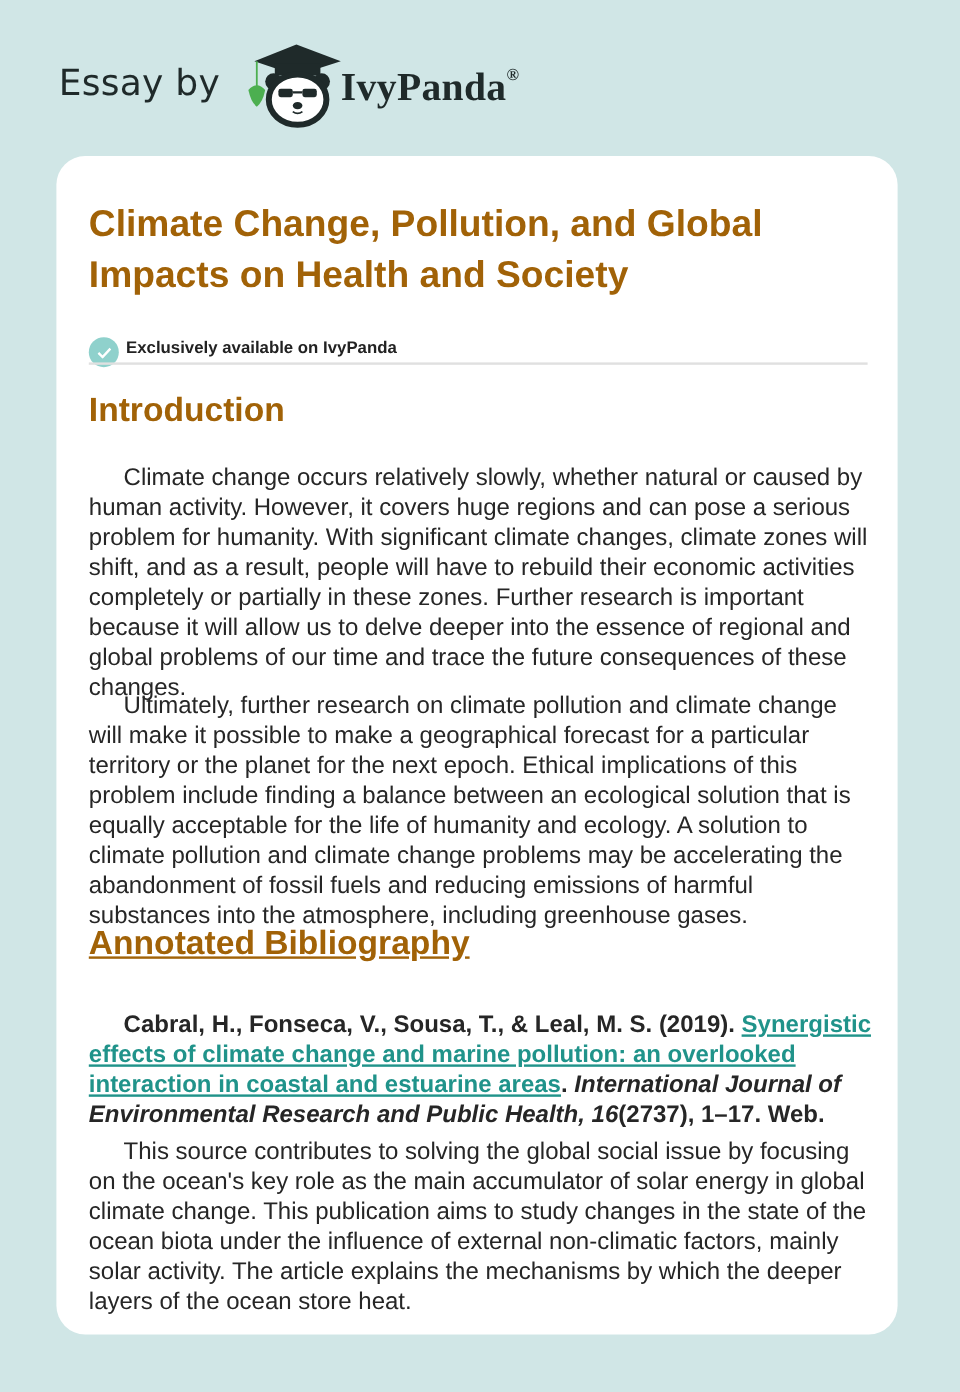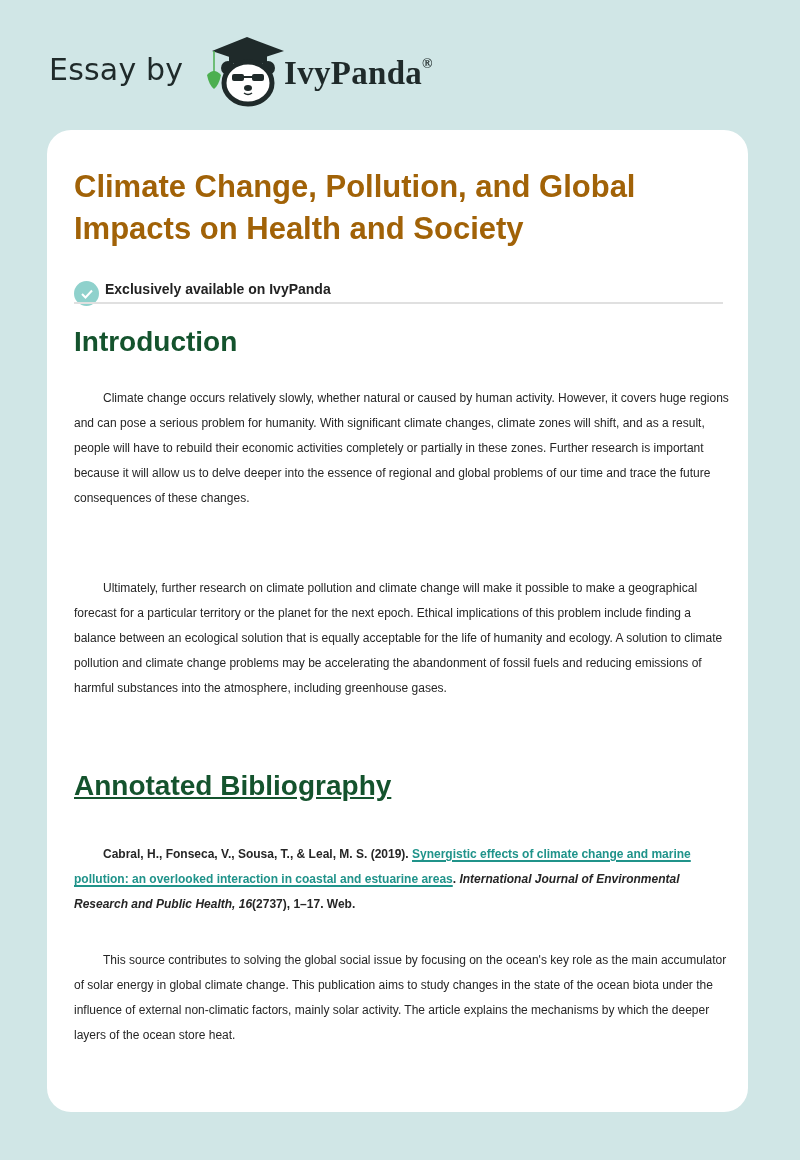--- a/index.html
+++ b/index.html
@@ -43,25 +43,25 @@
   .badge-icon {
     width: 25px; height: 25px; border-radius: 50%;
     background: #8fd1cc; display: flex; align-items: center; justify-content: center;
     margin-right: 6px;
   }
   .badge-text { font-size: 14px; font-weight: bold; color: #222; }
   .divider {
     position: absolute; left: 27px; top: 172px; width: 649px; height: 2px; background: #e0e0e0;
   }
   .h2 {
-    position: absolute; left: 27px; font-size: 28px; font-weight: bold; color: #14532d;
+    position: absolute; left: 27px; font-size: 28px; font-weight: bold; color: #a16207;
   }
   .para {
     position: absolute; left: 27px; width: 655px;
-    font-size: 12px; line-height: 25px; color: #262626;
+    font-size: 20px; line-height: 25px; color: #262626;
     text-indent: 29px;
   }
   .ref { font-weight: bold; }
   .ref a {
     color: #20938a; text-decoration: underline; text-decoration-thickness: 2px;
     text-underline-offset: 2px;
   }
   .ref i { font-style: italic; }
 </style>
 </head>

